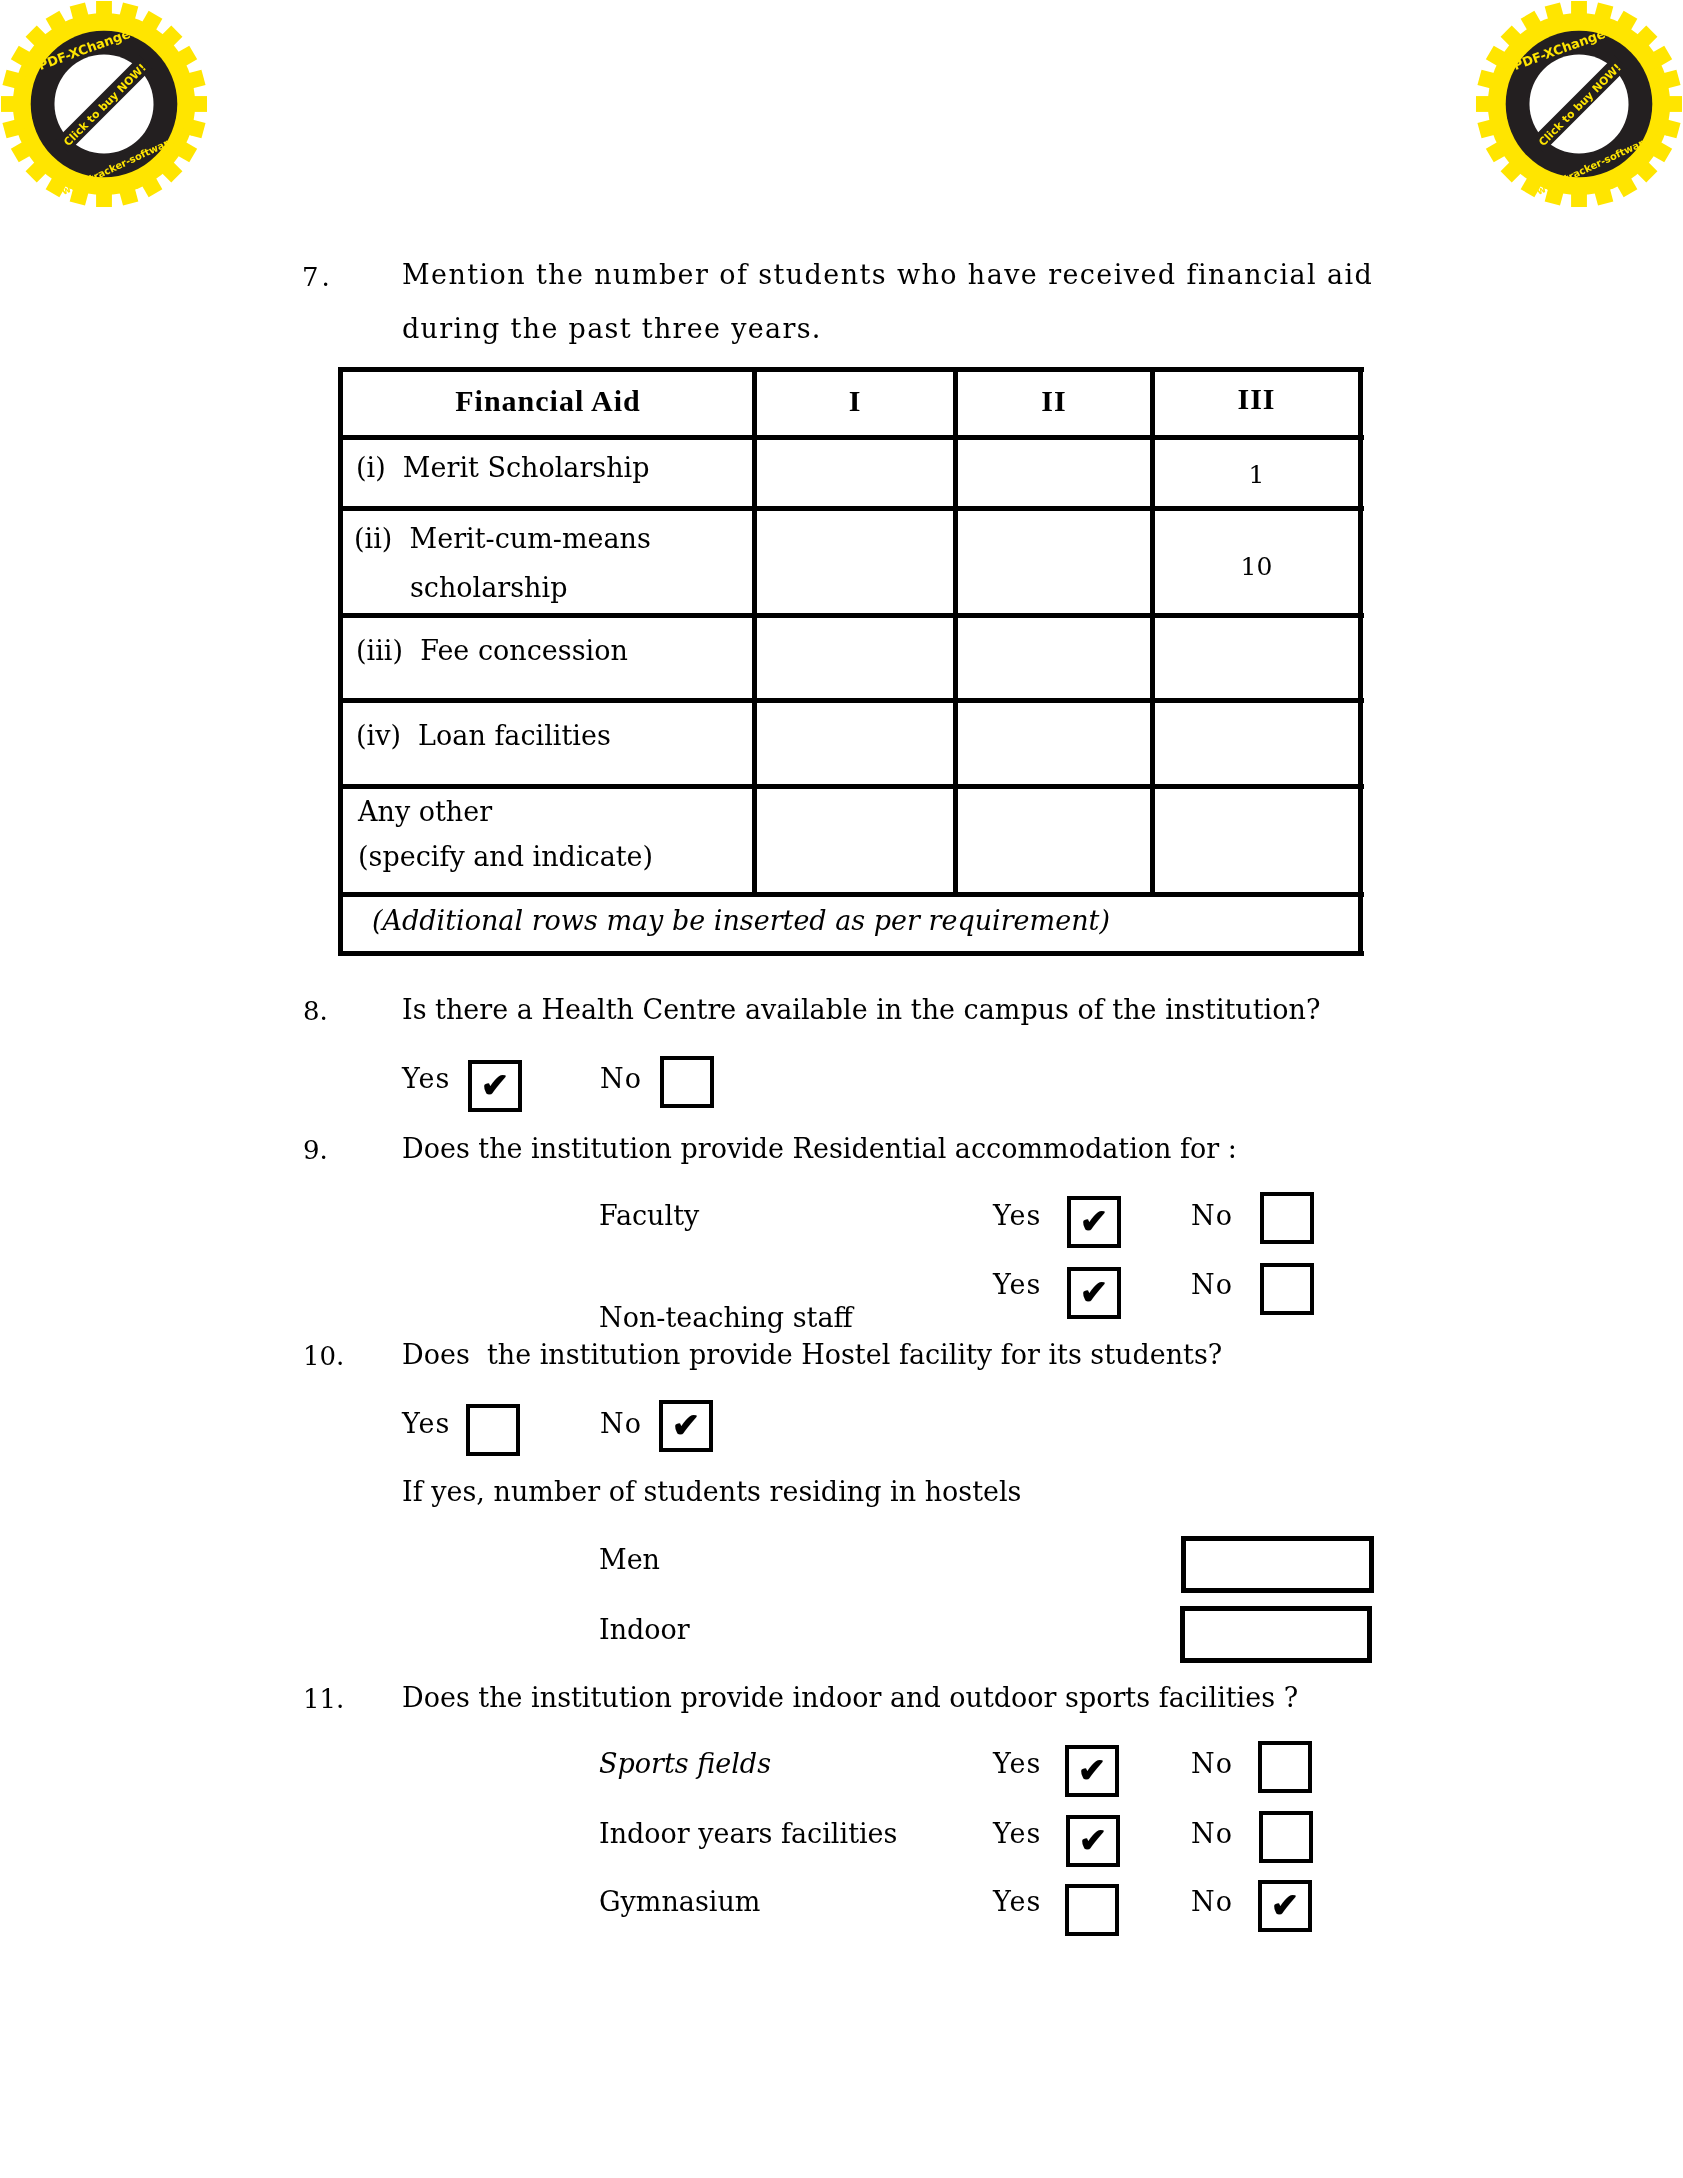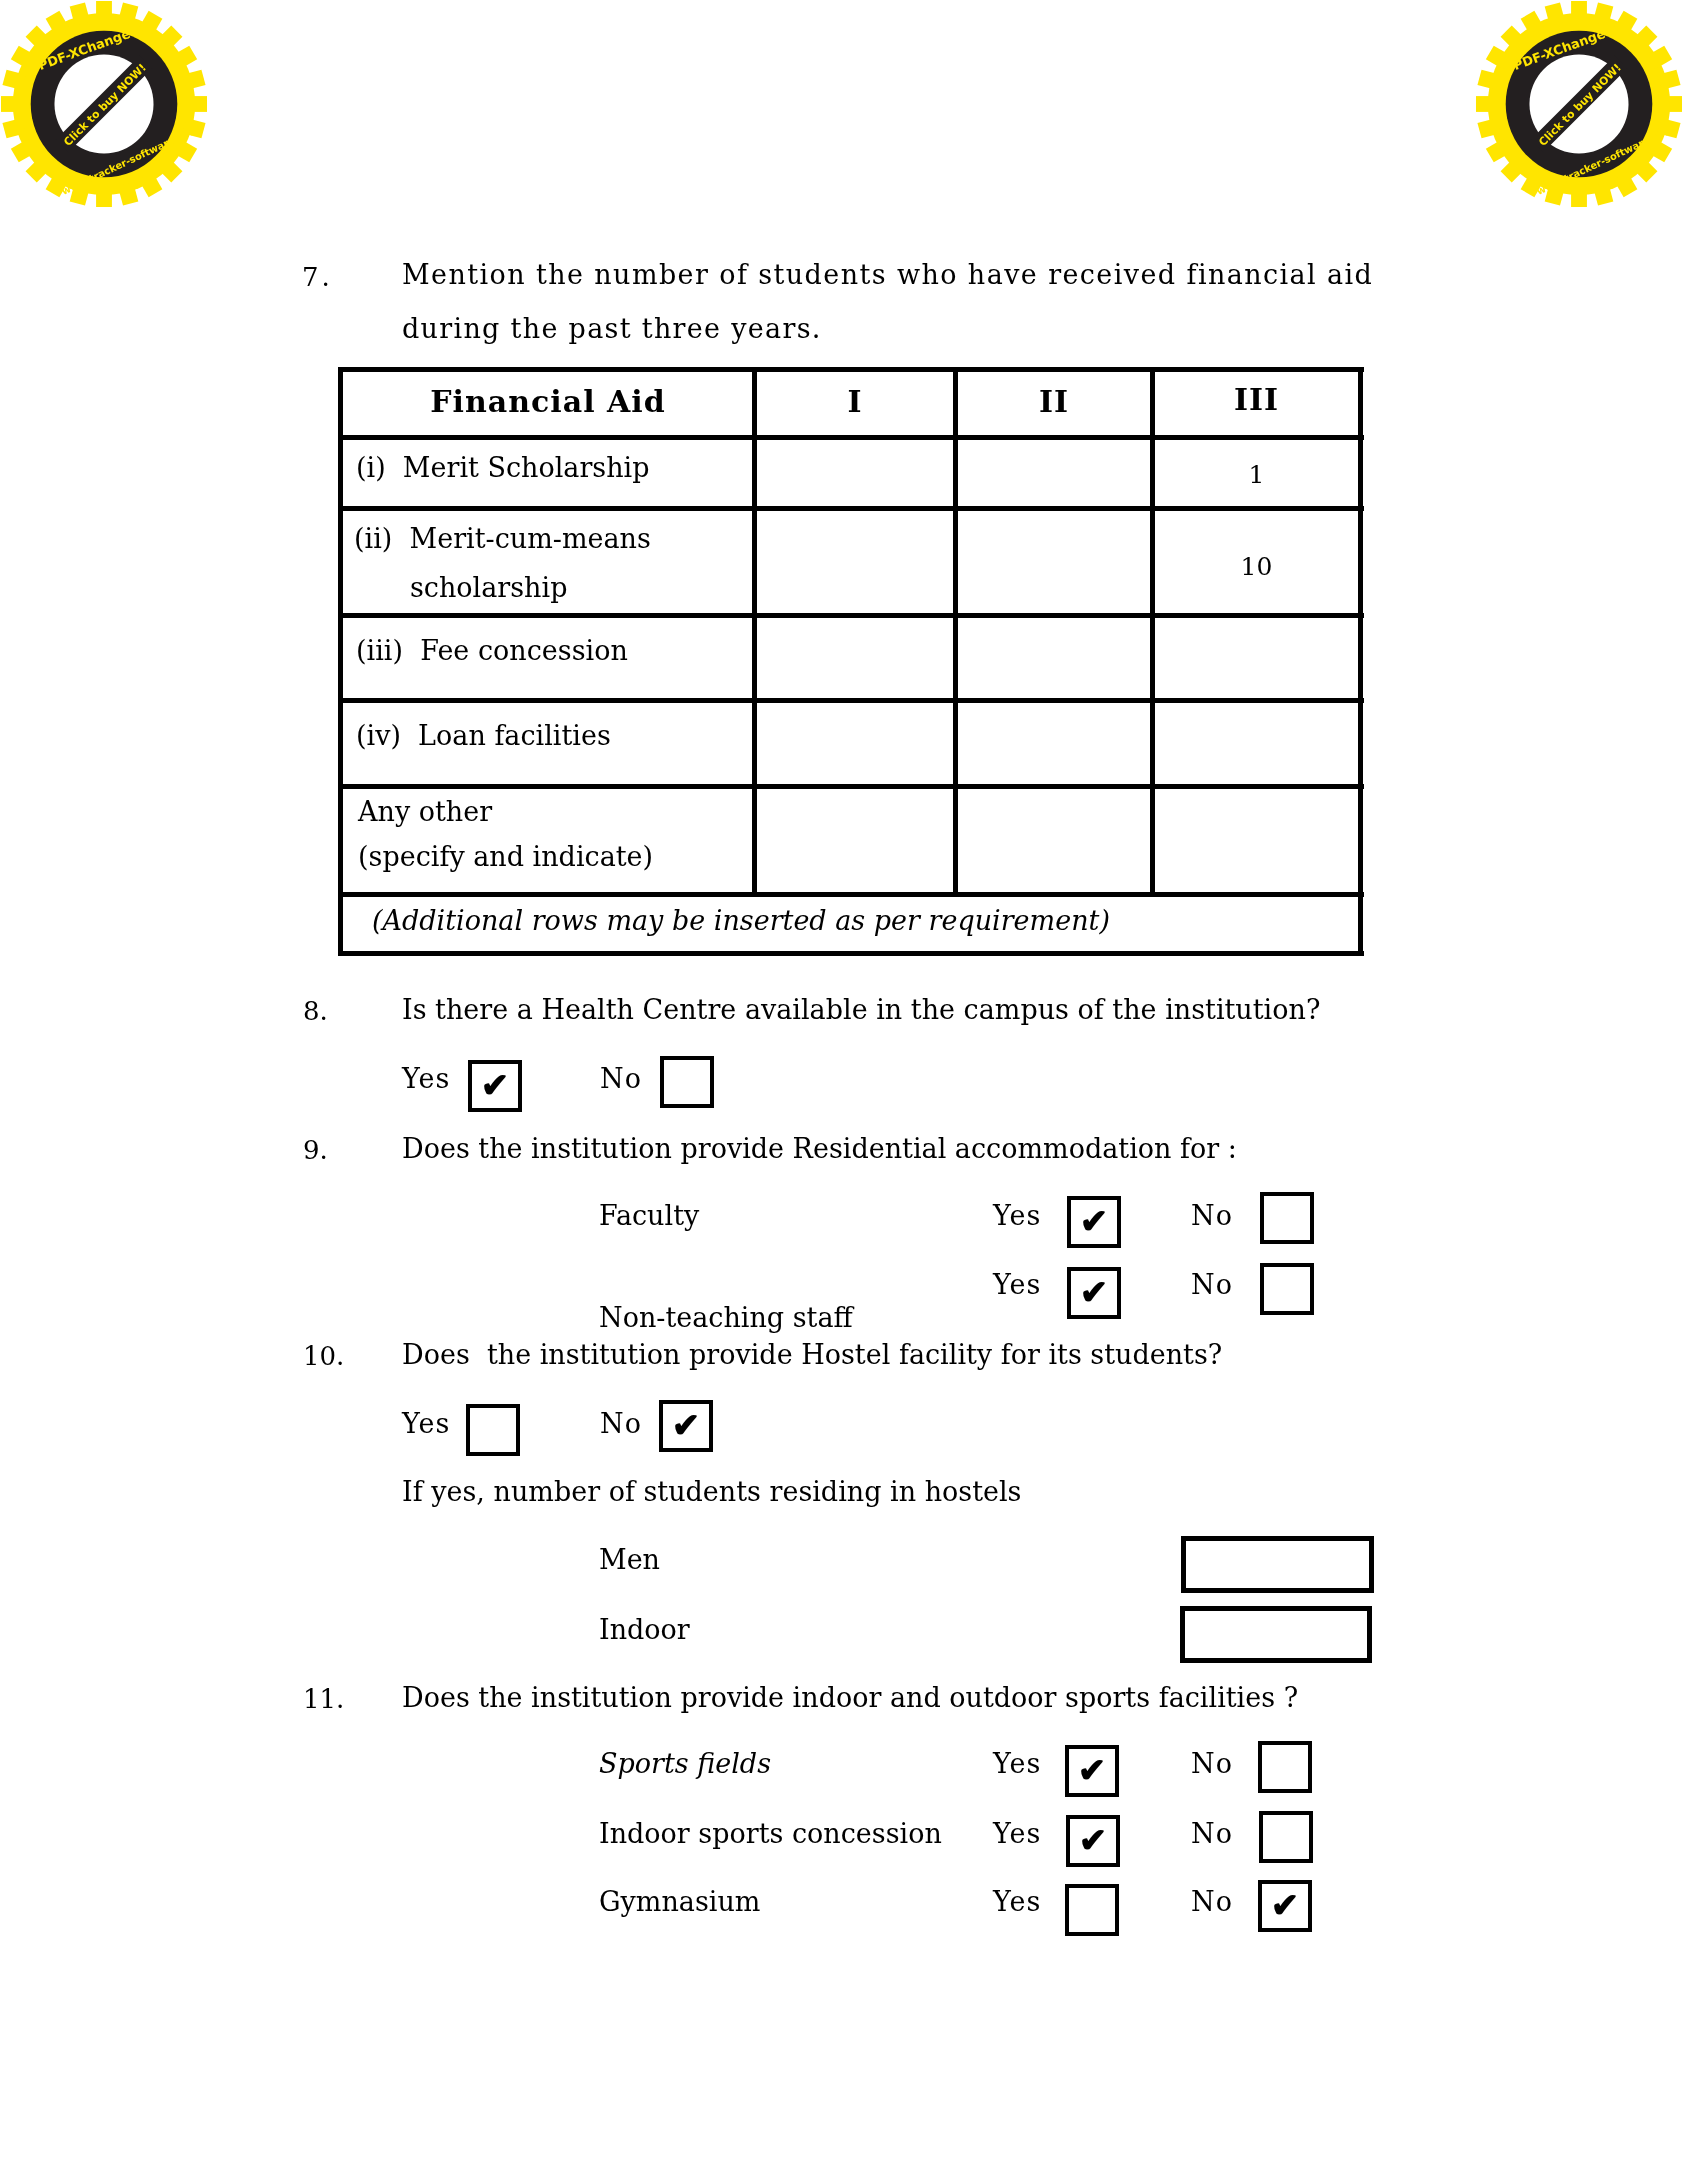--- a/index.html
+++ b/index.html
@@ -8,21 +8,21 @@
   .abs { position:absolute; white-space:nowrap; }
   .txt { font-size:27px; line-height:1; }
   .txt-wide { font-size:27px; letter-spacing:1.6px; line-height:1; }
   .num { font-size:26px; }
   
   .stamp { position:absolute; width:208px; height:208px; }
   .stamp svg { width:100%; height:100%; }
   
   .tbl-line-h { position:absolute; height:5px; background:#000; }
   .tbl-line-v { position:absolute; width:5px; background:#000; }
-  .th { font-weight:bold; font-size:30px; letter-spacing:1px; }
+  .th { font-weight:bold; font-size:30px; letter-spacing:1px;font-family:Liberation Serif, serif; }
   .cell-val { font-size:25px; }
   .italic { font-style:italic; }
   
   .cb { position:absolute; width:46px; height:44px; border:4px solid #000; background:#fff;
         display:flex; align-items:center; justify-content:center; box-sizing:content-box; }
   .cb .tick { font-size:34px; font-weight:bold; line-height:1; margin-top:-2px; }
   .inbox { position:absolute; border:5px solid #000; background:#fff; box-sizing:border-box; }
 </style>
 </head>
 <body>
@@ -197,21 +197,21 @@
 <div class="abs txt" style="left:402px;top:1684px;">Does the institution provide indoor and outdoor sports facilities ?</div>
 
 <div class="abs txt" style="left:599px;top:1750px;font-style:italic;">Sports fields</div>
 <div class="abs txt" style="left:993px;top:1750px;letter-spacing:1px;">Yes</div>
 <div class="cb" style="left:1065px;top:1745px;">
   <span class="tick">✔</span>
 </div>
 <div class="abs txt" style="left:1191px;top:1750px;letter-spacing:1px;">No</div>
 <div class="cb" style="left:1258px;top:1741px;"></div>
 
-<div class="abs txt" style="left:599px;top:1820px;">Indoor sports concession</div>
+<div class="abs txt" style="left:599px;top:1820px;">Indoor years facilities</div>
 <div class="abs txt" style="left:993px;top:1820px;letter-spacing:1px;">Yes</div>
 <div class="cb" style="left:1066px;top:1815px;">
   <span class="tick">✔</span>
 </div>
 <div class="abs txt" style="left:1191px;top:1820px;letter-spacing:1px;">No</div>
 <div class="cb" style="left:1259px;top:1811px;"></div>
 
 <div class="abs txt" style="left:599px;top:1888px;">Gymnasium</div>
 <div class="abs txt" style="left:993px;top:1888px;letter-spacing:1px;">Yes</div>
 <div class="cb" style="left:1065px;top:1884px;"></div>

